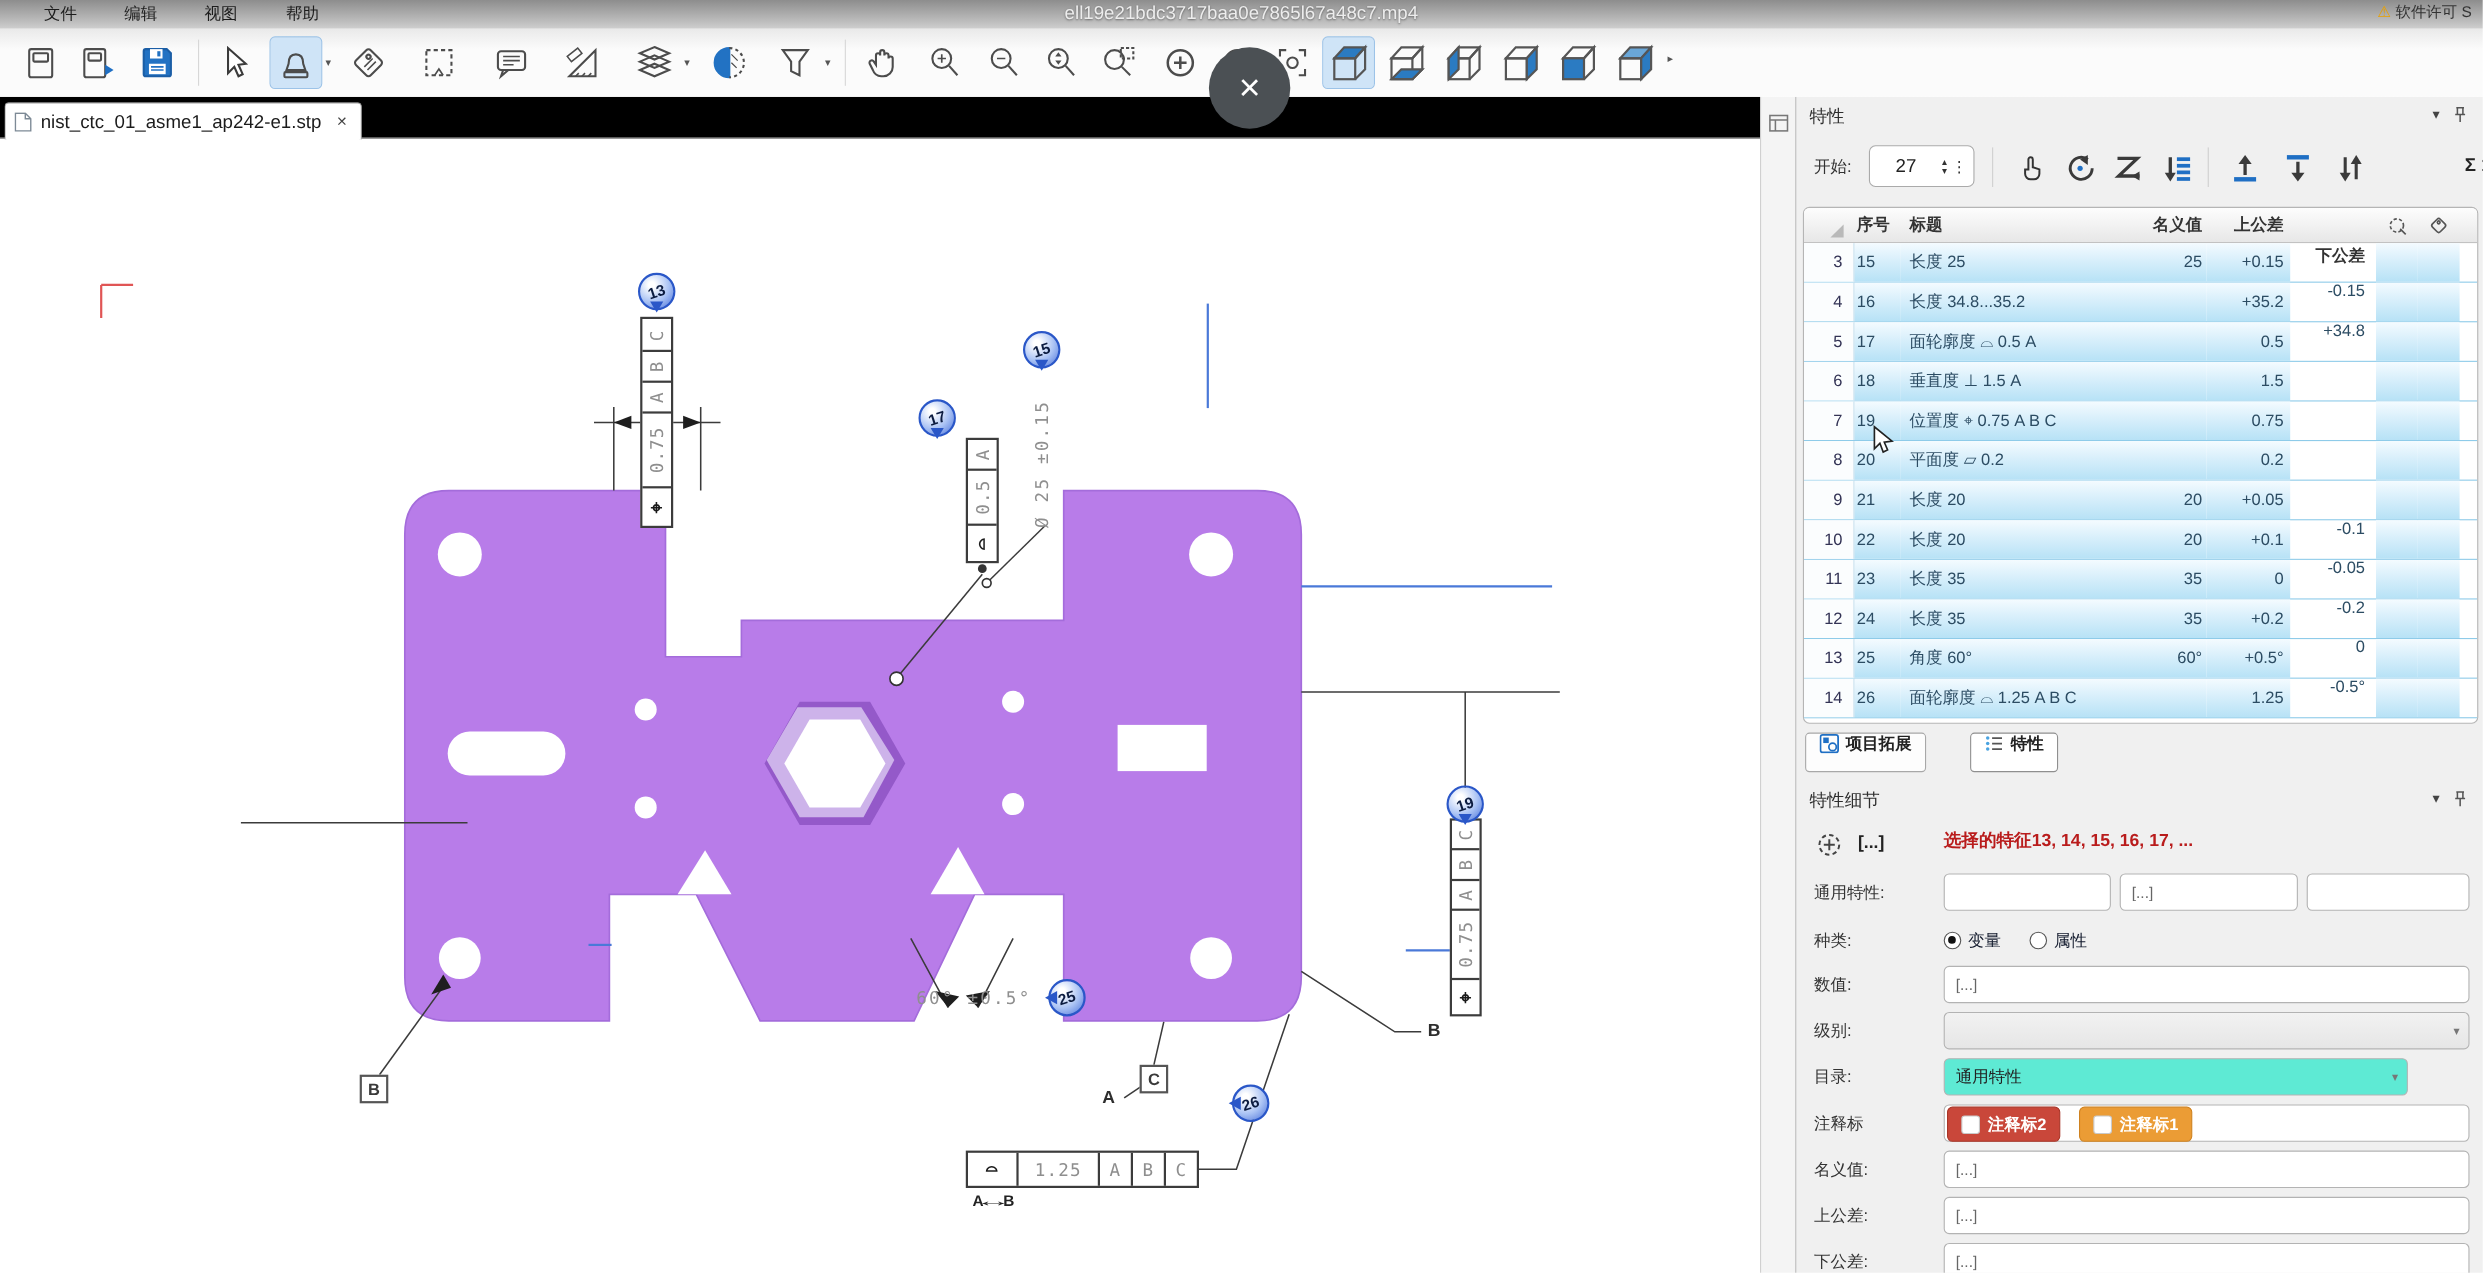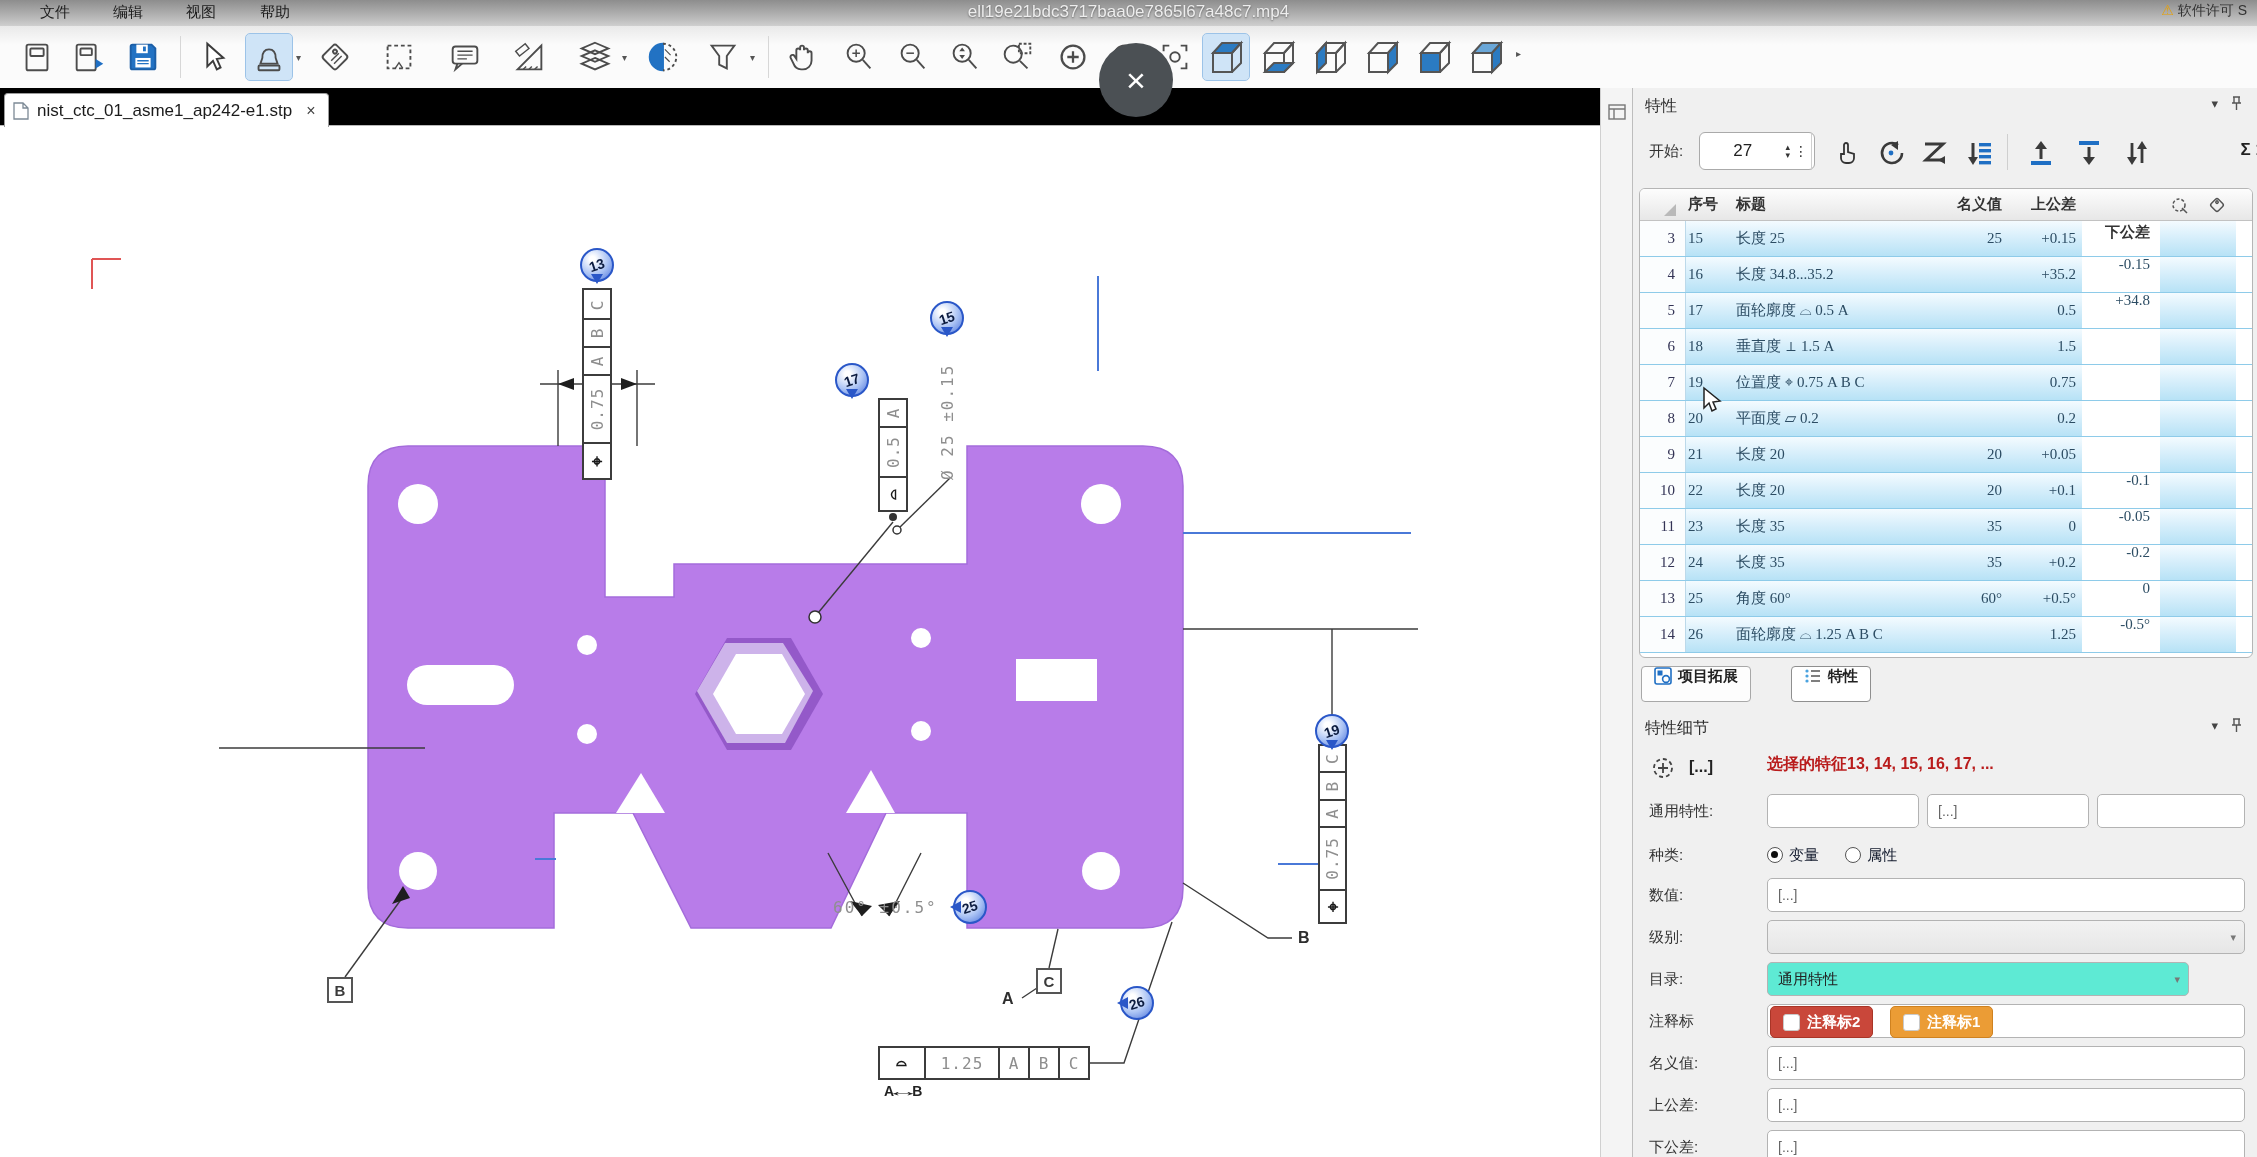--- a/index.html
+++ b/index.html
@@ -80,33 +80,33 @@
     background:#f4f4f4; border-left:1px solid #d0d0d0; }
   #panel { position:absolute; left:1632px; top:88px; width:625px; height:1069px;
     background:#f0f0f0; border-left:1px solid #bdbdbd; overflow:hidden; }
   .phead { position:relative; height:36px; padding:8px 12px 0 12px; font-size:16px; color:#2d2d2d; }
   .phead .hicons { position:absolute; right:14px; top:8px; color:#444; font-size:13px;
     display:flex; gap:12px; align-items:center; }
 
   
   #pcontrols { position:relative; height:58px; }
   #start-label { position:absolute; left:16px; top:18px; font-size:15px; color:#333; }
-  #spinner { position:absolute; left:66px; top:8px; width:116px; height:38px; background:#fff;
+  #spinner { position:absolute; left:66px; top:8px; width:96px; height:38px; background:#fff;
     border:1px solid #aaa; border-radius:6px; display:flex; align-items:center; }
   #spinner .val { flex:1; text-align:center; font-size:17px; color:#222; }
   #spinner .arrows { display:flex; flex-direction:column; font-size:9px; color:#333; line-height:8px; padding-right:4px; }
   #spinner .kebab { color:#333; font-size:14px; padding-right:6px; letter-spacing:0; }
   .csep { position:absolute; top:10px; width:1px; height:36px; background:#cfcfcf; }
   .cicon { position:absolute; top:12px; width:36px; height:34px; display:flex;
     align-items:center; justify-content:center; }
   #sum-badge { position:absolute; right:-8px; top:16px; font-size:17px; font-weight:bold; color:#222; }
 
   
   #tablewrap { position:absolute; left:6px; top:100px; width:614px; height:470px;
-    background:#fff; border:1px solid #b5b5b5; border-radius:6px; overflow:hidden;font-family:Liberation Serif, serif; }
+    background:#fff; border:1px solid #b5b5b5; border-radius:6px; overflow:hidden; }
   #thead { display:flex; height:32px; background:linear-gradient(180deg,#fdfdfd,#e7e7e7);
     border-bottom:1px solid #c2c2c2; font-size:15px; font-weight:bold; color:#333; }
   .tc { display:flex; align-items:center; }
   .tc.n   { width:46px; justify-content:flex-end; padding-right:10px; }
   .tc.seq { width:42px; justify-content:flex-start; padding-left:2px; }
   .tc.title { width:212px; padding-left:8px; }
   .tc.nom { width:66px; justify-content:flex-end; padding-right:4px; }
   .tc.up  { width:76px; justify-content:flex-end; padding-right:6px; }
   .tc.lo  { width:78px; justify-content:flex-end; padding-right:10px;margin-top:43px; }
   .tc.ic  { width:38px; justify-content:center; }

